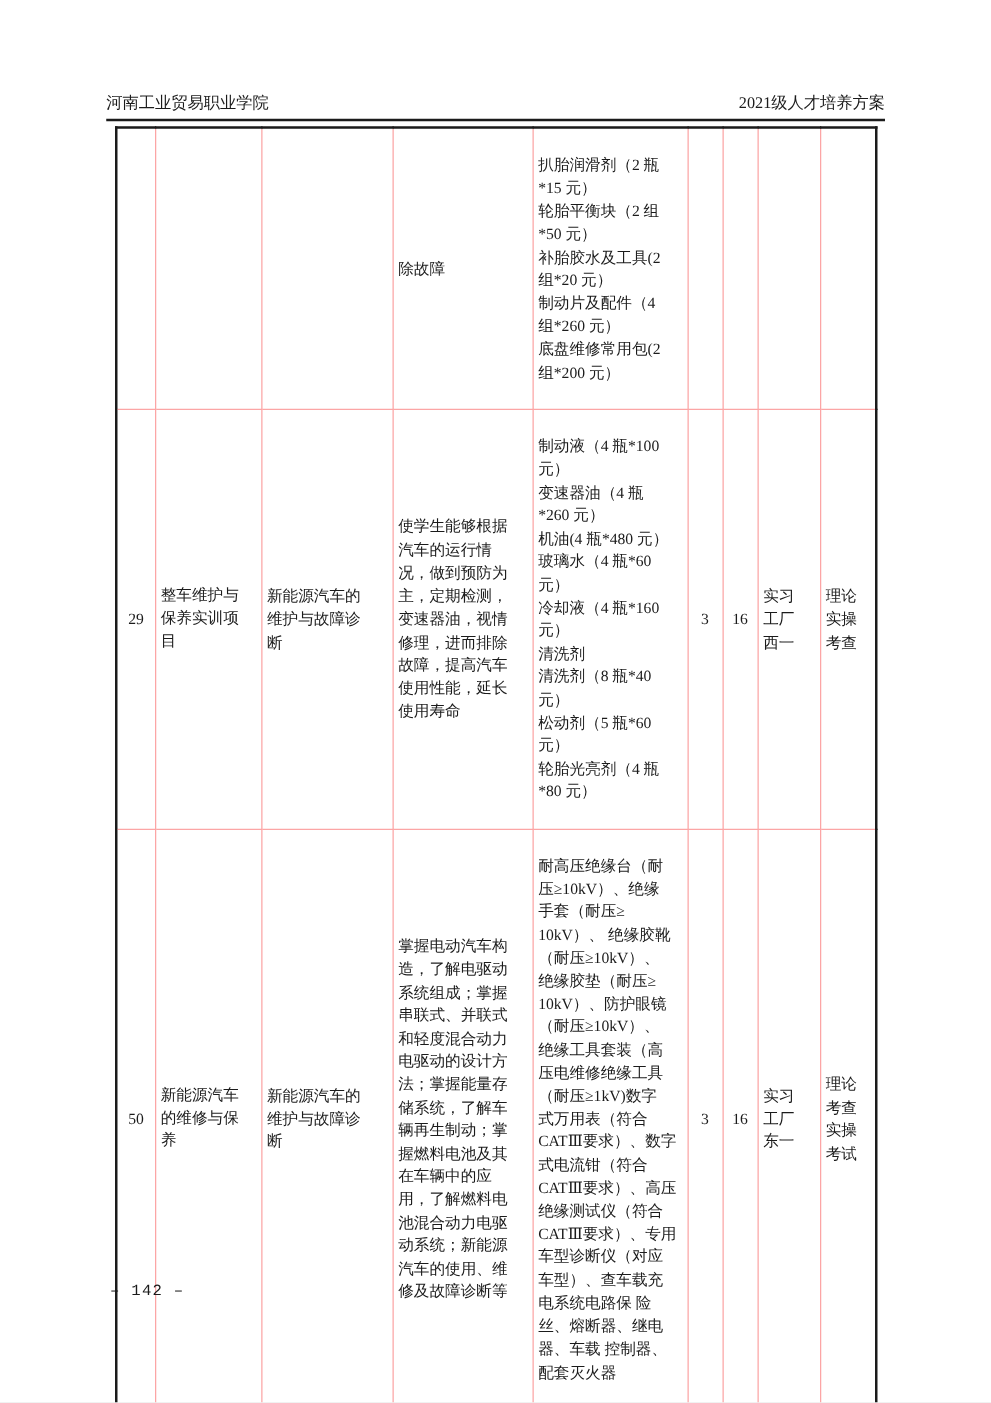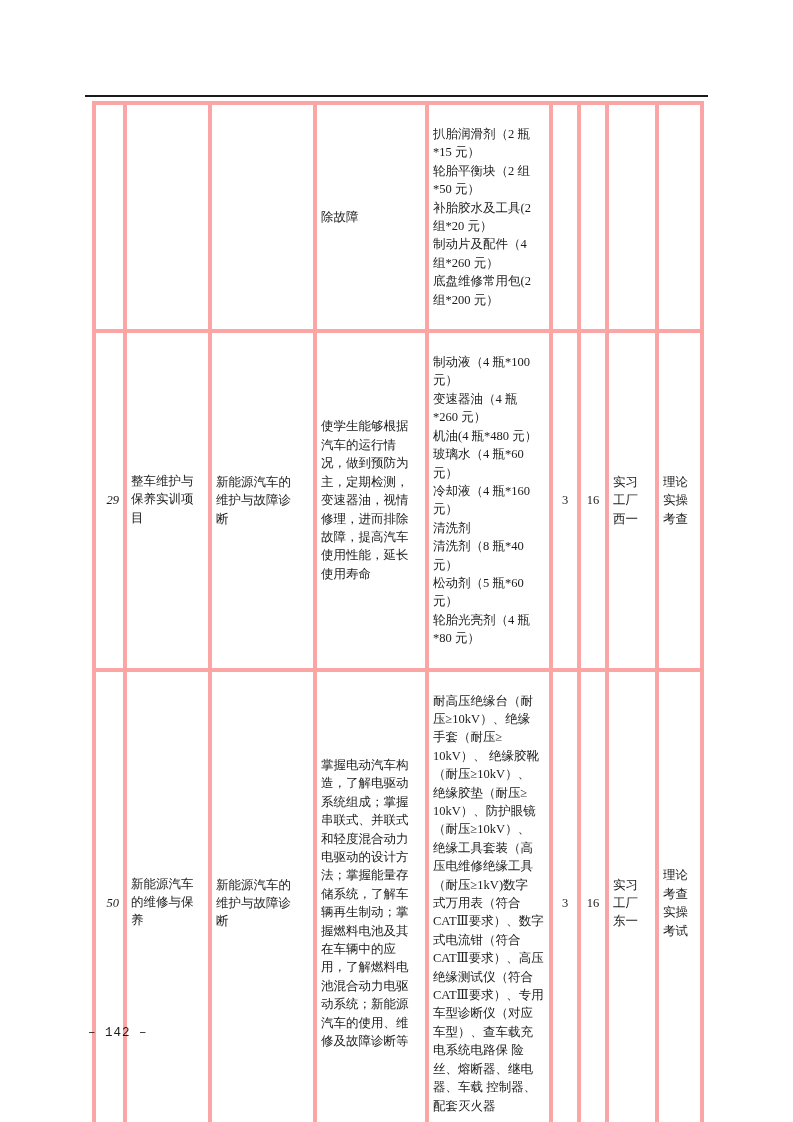--- a/index.html
+++ b/index.html
@@ -36,31 +36,31 @@
     left: 92px;
     top: 101px;
     width: 608px;
     border-collapse: collapse;
     table-layout: fixed;
     border: 2px solid #1b1b1b;
     font-size: 12.5px;
     line-height: 18.4px;
   }
   table.doc td {
-    border: 4px solid #fca5a5;
+    border: 1px solid #fca5a5;
     vertical-align: middle;
     padding: 20px 4px;
     white-space: pre-line;
     overflow: hidden;
     word-break: break-all;
   }
   tr.r0 { height: 181px; }
   tr.r1 { height: 294px; }
   tr.r2 { height: 429px; }
-  td.c-no   { text-align: right; font-style: italic; }
+  td.c-no   { text-align: center; }
   td.c-proj { padding: 2px 5px; font-family: Liberation Mono, monospace; }
   td.c-course { padding: 2px 5px; }
   td.c-goal { padding: 2px 5px; }
   td.c-mat  { vertical-align: top; padding: 3px 4px; }
   td.v-top  { vertical-align: top; padding-top: 3px; }
   td.c-num  { text-align: center; }
   td.c-loc  { text-align: left; }
   td.c-assess { }
   .footer {
     position: absolute;
@@ -69,20 +69,24 @@
     font-size: 12.5px;
     letter-spacing: 1px;
     font-family: Liberation Mono, monospace;
   }
 </style>
 </head>
 <body>
 
 <div class="page">
 
+  <div class="header">
+    <span>河南工业贸易职业学院</span>
+    <span>2021级人才培养方案</span>
+  </div>
   <div class="header-rule"></div>
 
   <table class="doc">
     <colgroup>
       <col style="width:31px">
       <col style="width:85px">
       <col style="width:105px">
       <col style="width:112px">
       <col style="width:124px">
       <col style="width:28px">

